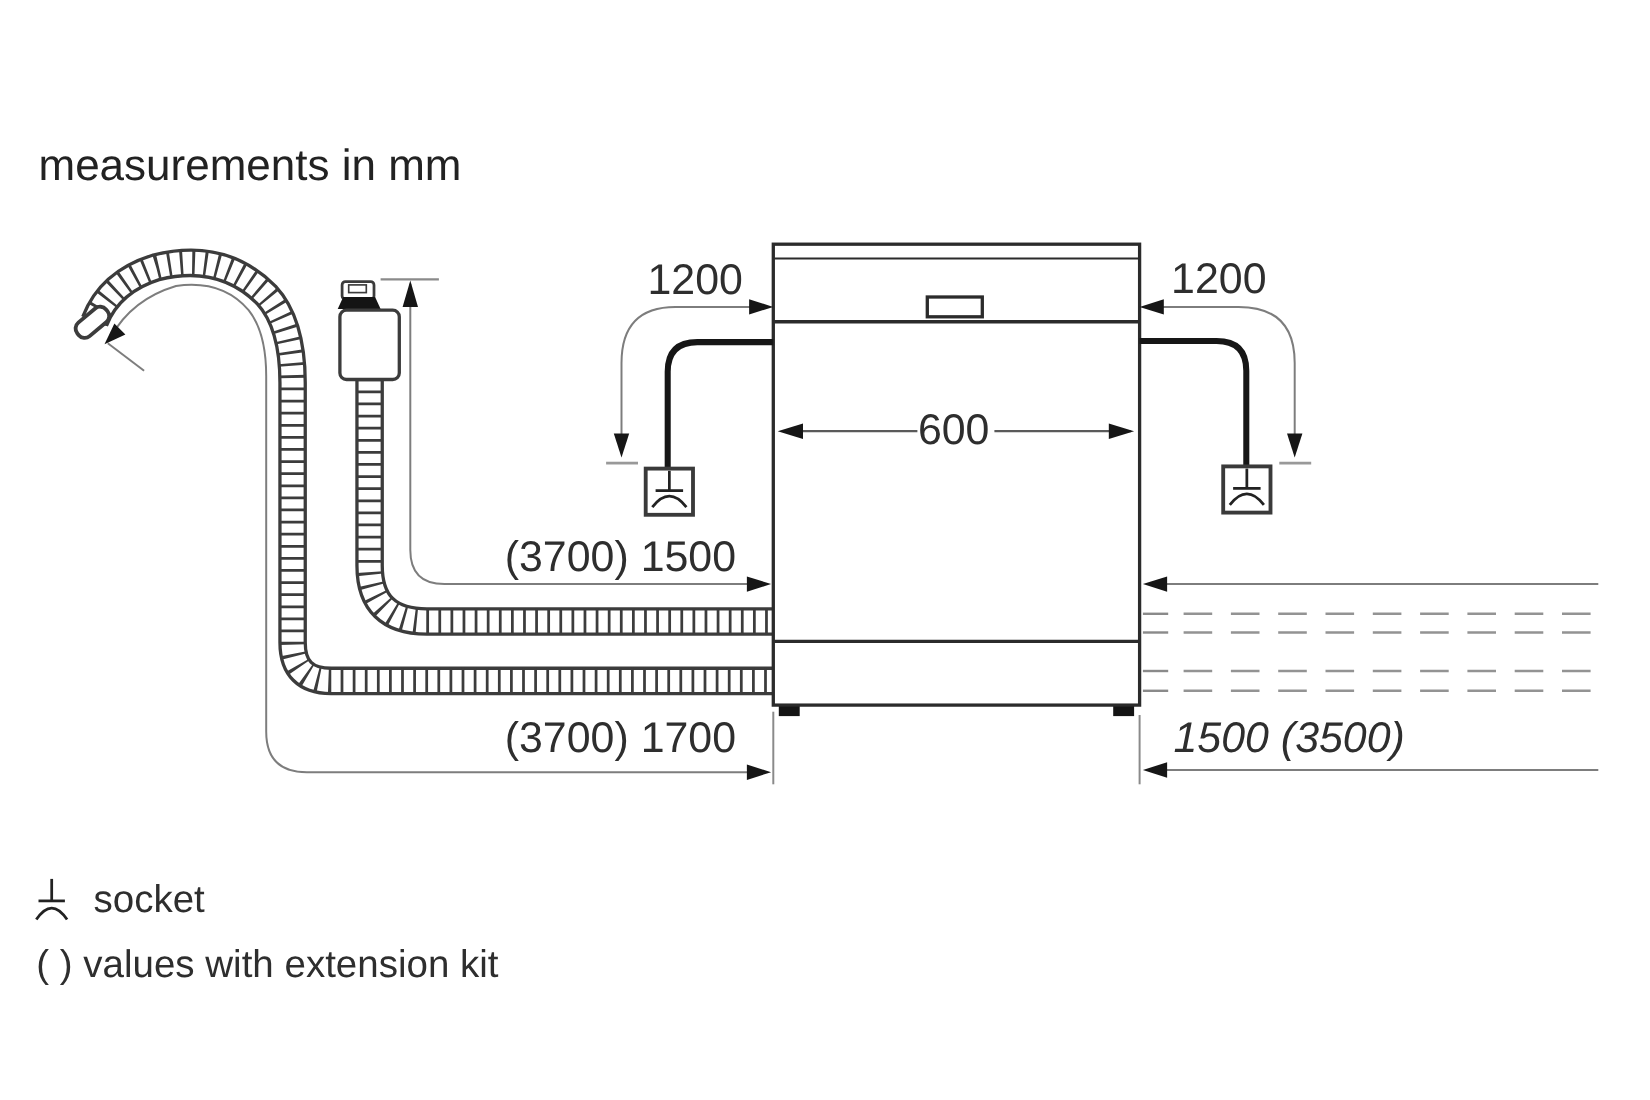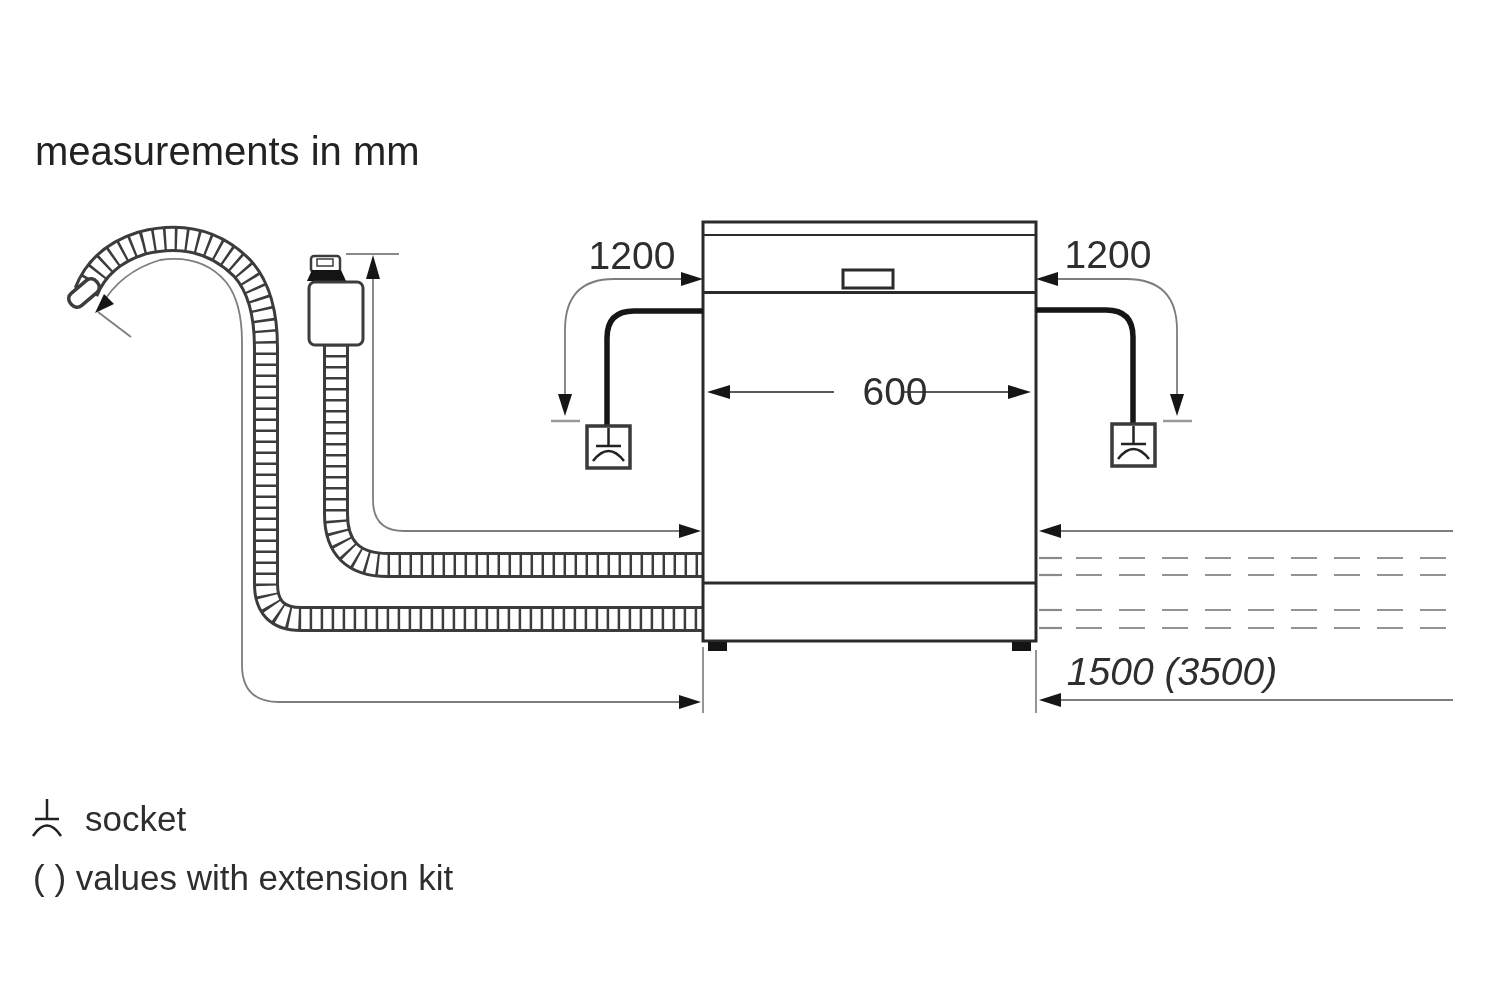--- a/index.html
+++ b/index.html
@@ -150,23 +150,25 @@
       <path d="M 33 836 Q 47 815 61 836" stroke="#222222" stroke-width="2.5" fill="none"></path>
     </g>
   </svg>
 
   <div id="title-label" style="left:35px; top:131px;">measurements in mm</div>
 
   <div class="lbl" style="left:632px; top:255px;">1200</div>
 
   <div class="lbl" style="left:1108px; top:254px;">1200</div>
 
-  <div class="lbl" style="left:895px; top:391px;">600</div>
+  <div class="lbl" style="left:867px; top:391px;">600</div>
 
+  <div class="lbl" style="left:564px; top:507px;">(3700) 1500</div>
 
+  <div class="lbl" style="left:564px; top:671px;">(3700) 1700</div>
 
 
   <div class="lbl" style="left:1172px; top:671px;font-style:italic;">1500 (3500)</div>
 
   <div class="lbl left-anchored legend-text" style="left:85px; top:818px;">socket</div>
 
   <div class="lbl left-anchored legend-text" style="left:33px; top:857px;margin-top:20px;">( ) values with extension kit</div>
 
 </div>
 

